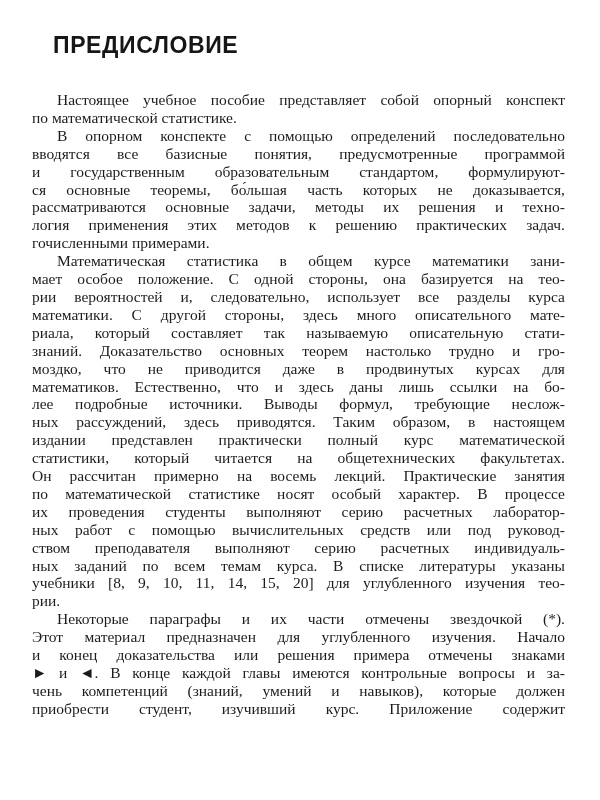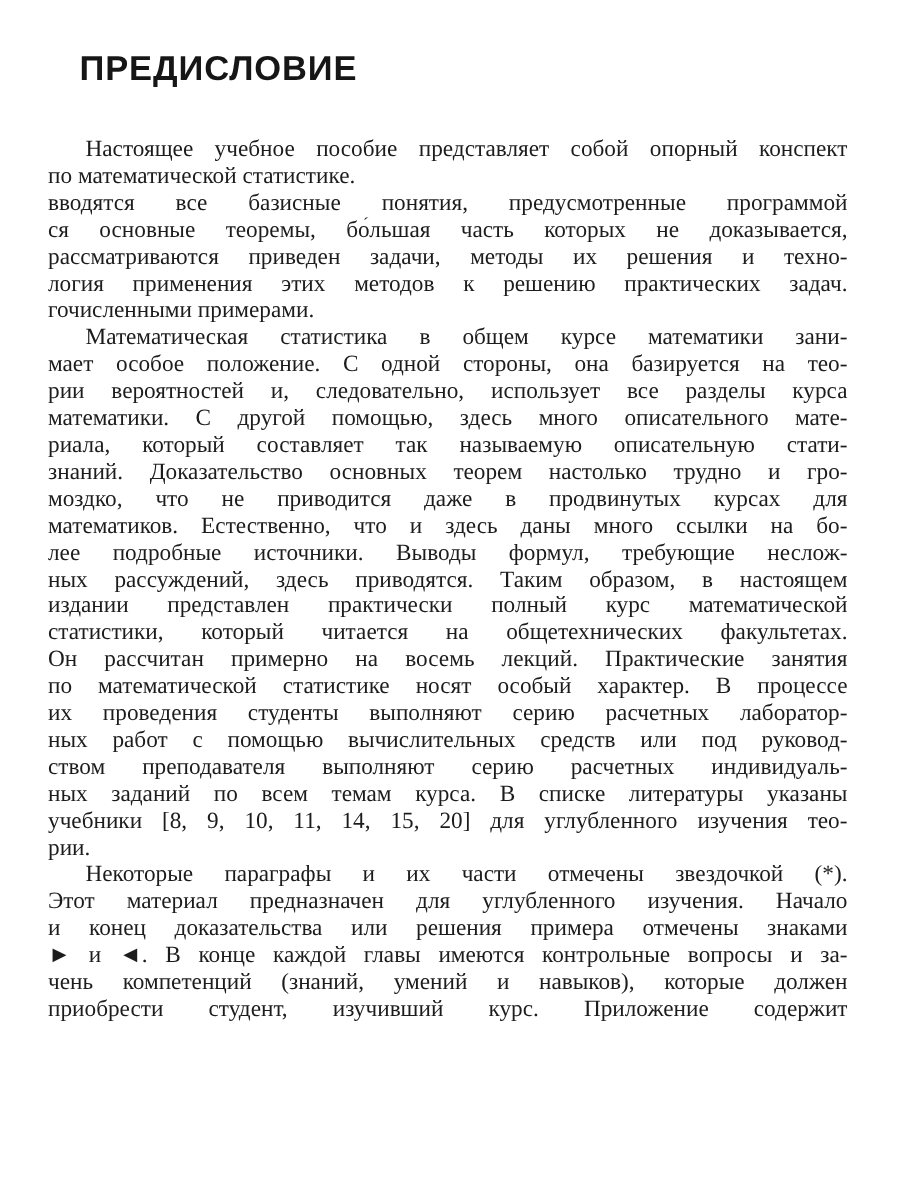--- a/index.html
+++ b/index.html
@@ -58,35 +58,37 @@
 <body>
 
 <div class="page">
   <div class="title">ПРЕДИСЛОВИЕ</div>
   <div class="text-block">
       <div class="para">
         <div class="line first">Настоящее учебное пособие представляет собой опорный конспект</div>
         <div class="line last">по математической статистике.</div>
       </div>
       <div class="para">
+        <div class="line first">В опорном конспекте с помощью определений последовательно</div>
         <div class="line">вводятся все базисные понятия, предусмотренные программой</div>
+        <div class="line">и государственным образовательным стандартом, формулируют-</div>
         <div class="line">ся основные теоремы, бо́льшая часть которых не доказывается,</div>
-        <div class="line">рассматриваются приведен задачи, методы их решения и техно-</div>
+        <div class="line">рассматриваются основные задачи, методы их решения и техно-</div>
         <div class="line">логия применения этих методов к решению практических задач.</div>
         <div class="line last">гочисленными примерами.</div>
       </div>
       <div class="para">
         <div class="line first">Математическая статистика в общем курсе математики зани-</div>
         <div class="line">мает особое положение. С одной стороны, она базируется на тео-</div>
         <div class="line">рии вероятностей и, следовательно, использует все разделы курса</div>
-        <div class="line">математики. С другой помощью, здесь много описательного мате-</div>
+        <div class="line">математики. С другой стороны, здесь много описательного мате-</div>
         <div class="line">риала, который составляет так называемую описательную стати-</div>
         <div class="line">знаний. Доказательство основных теорем настолько трудно и гро-</div>
         <div class="line">моздко, что не приводится даже в продвинутых курсах для</div>
-        <div class="line">математиков. Естественно, что и здесь даны много ссылки на бо-</div>
+        <div class="line">математиков. Естественно, что и здесь даны лишь ссылки на бо-</div>
         <div class="line">лее подробные источники. Выводы формул, требующие неслож-</div>
         <div class="line">ных рассуждений, здесь приводятся. Таким образом, в настоящем</div>
         <div class="line">издании представлен практически полный курс математической</div>
         <div class="line">статистики, который читается на общетехнических факультетах.</div>
         <div class="line">Он рассчитан примерно на восемь лекций. Практические занятия</div>
         <div class="line">по математической статистике носят особый характер. В процессе</div>
         <div class="line">их проведения студенты выполняют серию расчетных лаборатор-</div>
         <div class="line">ных работ с помощью вычислительных средств или под руковод-</div>
         <div class="line">ством преподавателя выполняют серию расчетных индивидуаль-</div>
         <div class="line">ных заданий по всем темам курса. В списке литературы указаны</div>

